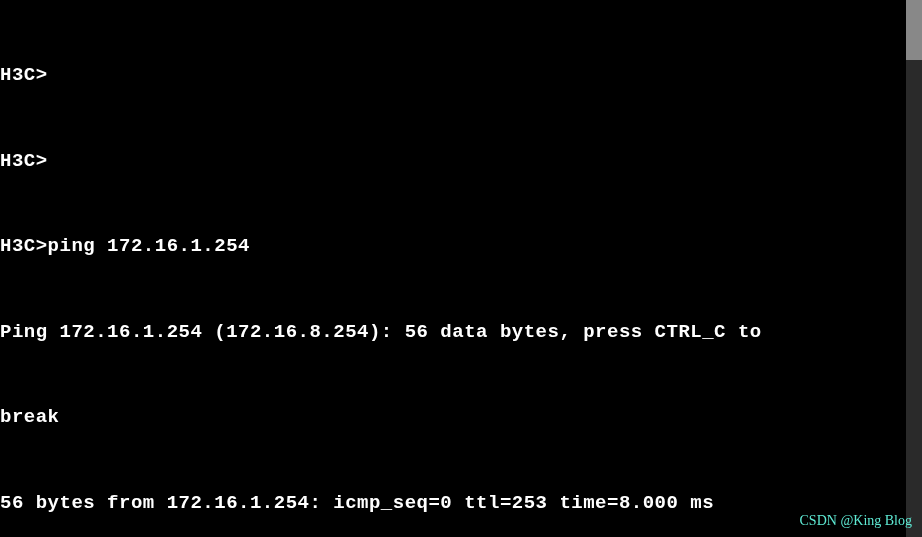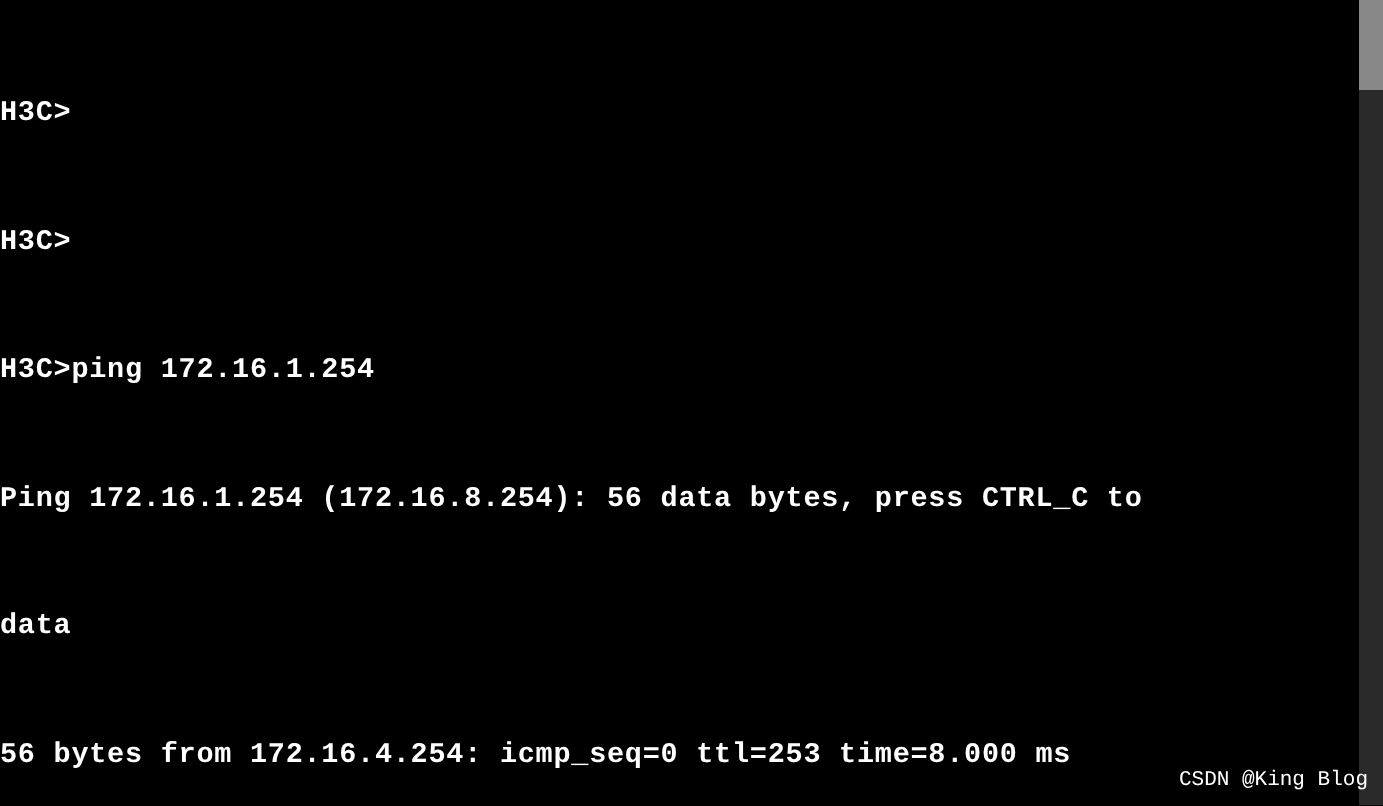--- a/index.html
+++ b/index.html
@@ -24,23 +24,23 @@
       letter-spacing: 0.5px;
     }
     .line {
       display: block;
       font-weight: bold;
     }
     .watermark {
       position: absolute;
       bottom: 6px;
       right: 10px;
-      color: #ffffff;
+      color: #5eead4;
       font-size: 14px;
-      font-family: Liberation Mono, monospace;
+      font-family: Liberation Serif, serif;
       letter-spacing: 0;
     }
     .scrollbar-track {
       position: absolute;
       top: 0;
       right: 0;
       width: 16px;
       height: 100%;
       background: #2a2a2a;
     }
@@ -54,22 +54,22 @@
     }
   </style>
 </head>
 <body>
 
 <div class="terminal">
   <span class="line">H3C&gt;</span>
   <span class="line">H3C&gt;</span>
   <span class="line">H3C&gt;ping 172.16.1.254</span>
   <span class="line">Ping 172.16.1.254 (172.16.8.254): 56 data bytes, press CTRL_C to</span>
-  <span class="line">data</span>
-  <span class="line">56 bytes from 172.16.4.254: icmp_seq=0 ttl=253 time=8.000 ms</span>
+  <span class="line">break</span>
+  <span class="line">56 bytes from 172.16.1.254: icmp_seq=0 ttl=253 time=8.000 ms</span>
   
   
   
   
   <span class="line"></span>
   
   
   
   
   

